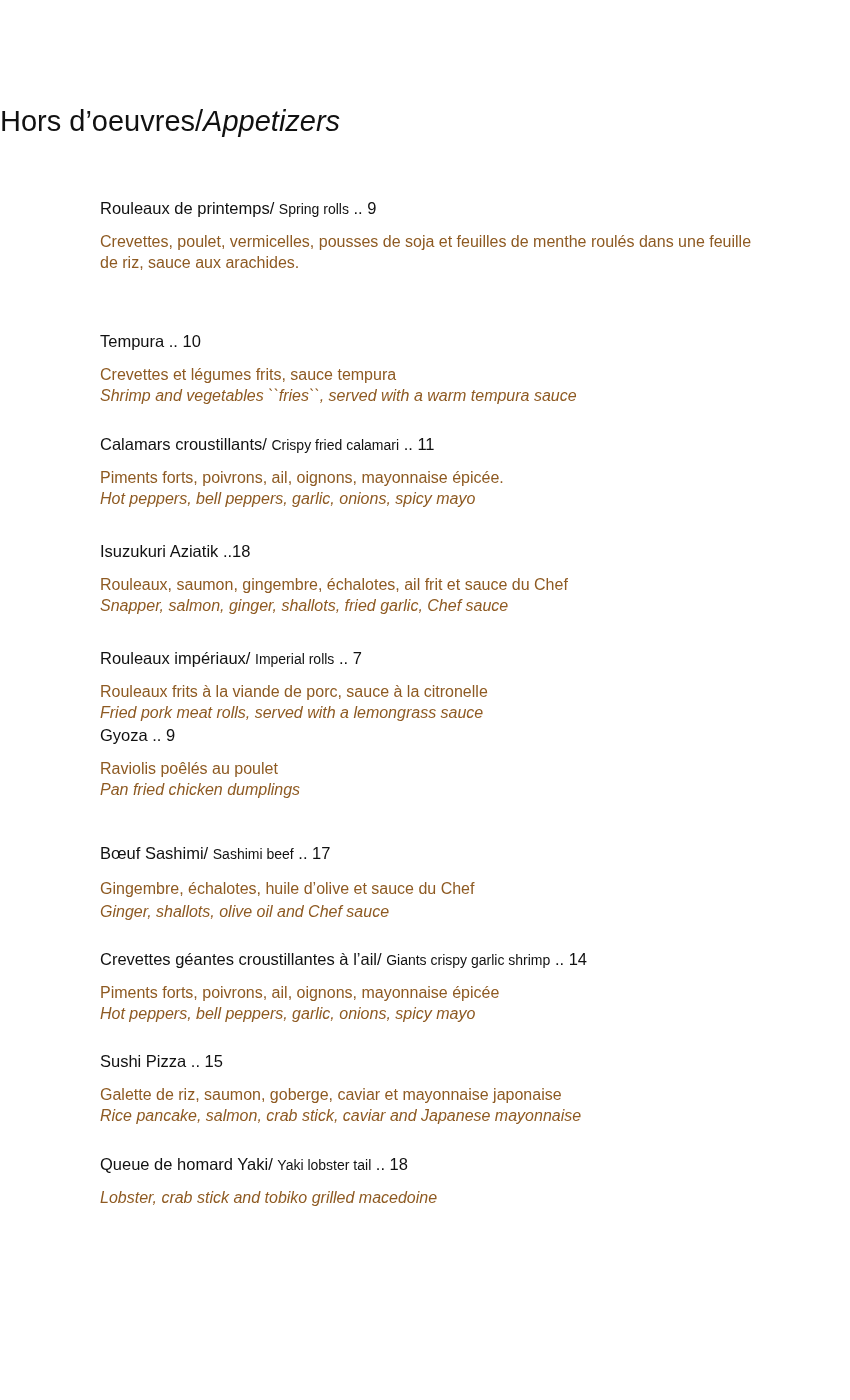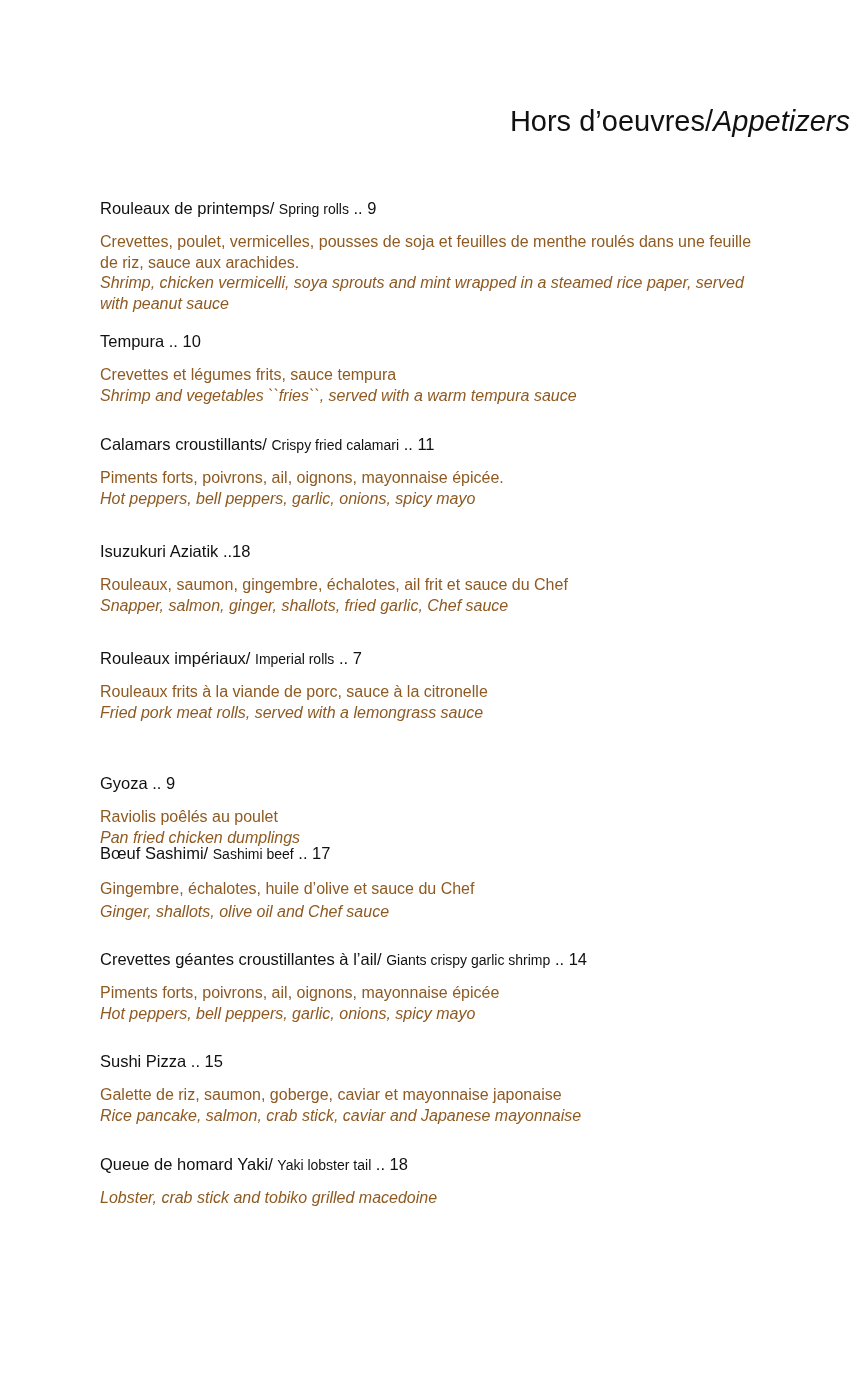--- a/index.html
+++ b/index.html
@@ -3,39 +3,38 @@
   <meta charset="utf-8">
   <style>
     html, body { margin: 0; padding: 0; background: #ffffff; }
     body {
       width: 850px; height: 1400px; position: relative; overflow: hidden;
       font-family: "Liberation Sans", "DejaVu Sans", sans-serif;
       color: #000;
     }
     .title {
       position: absolute; top: 103px; left: 0; width: 850px;
-      text-align: right; font-size: 29px; line-height: 36px; color: #111;
+      text-align: left; font-size: 29px; line-height: 36px; color: #111;
     }
     .title .it { font-style: italic; }
     .item { position: absolute; left: 100px; width: 660px; }
     .item-head { font-size: 16.5px; line-height: 22px; color: #111; white-space: nowrap; }
     .item-head .en { font-size: 14px; }
     .desc { margin-top: 12px; font-size: 16px; line-height: 20.5px; color: #8e5a22; }
     .desc .en { font-style: italic; }
   </style>
 </head>
 <body>
 
 <div class="title"><span>Hors d’oeuvres/</span><span class="it">Appetizers</span></div>
 
 <div class="item" style="top:197px">
   <div class="item-head"><span>Rouleaux de printemps/ </span><span class="en">Spring rolls</span><span> .. 9</span></div>
   <div class="desc">
     <div>Crevettes, poulet, vermicelles, pousses de soja et feuilles de menthe roulés dans une feuille de riz, sauce aux arachides.</div>
-    <div class="en">Shrimp, chicken vermicelli, soya sprouts and mint wrapped in a steamed rice paper, served with peanut sauce</div>
   </div>
 </div>
 
 <div class="item" style="top:330px">
   <div class="item-head"><span>Tempura</span><span class="en"></span><span> .. 10</span></div>
   <div class="desc">
     <div>Crevettes et légumes frits, sauce tempura</div>
     <div class="en">Shrimp and vegetables ``fries``, served with a warm tempura sauce</div>
   </div>
 </div>
@@ -57,21 +56,21 @@
 </div>
 
 <div class="item" style="top:647px">
   <div class="item-head"><span>Rouleaux impériaux/ </span><span class="en">Imperial rolls</span><span> .. 7</span></div>
   <div class="desc">
     <div>Rouleaux frits à la viande de porc, sauce à la citronelle</div>
     <div class="en">Fried pork meat rolls, served with a lemongrass sauce</div>
   </div>
 </div>
 
-<div class="item" style="top:772px">
+<div class="item" style="top:724px">
   <div class="item-head"><span>Gyoza </span><span class="en"></span><span> .. 9</span></div>
   <div class="desc">
     <div>Raviolis poêlés au poulet</div>
     <div class="en">Pan fried chicken dumplings</div>
   </div>
 </div>
 
 <div class="item" style="top:842px">
   <div class="item-head"><span>Bœuf Sashimi/ </span><span class="en">Sashimi beef</span><span> .. 17</span></div>
   <div class="desc" style="line-height:23px">

